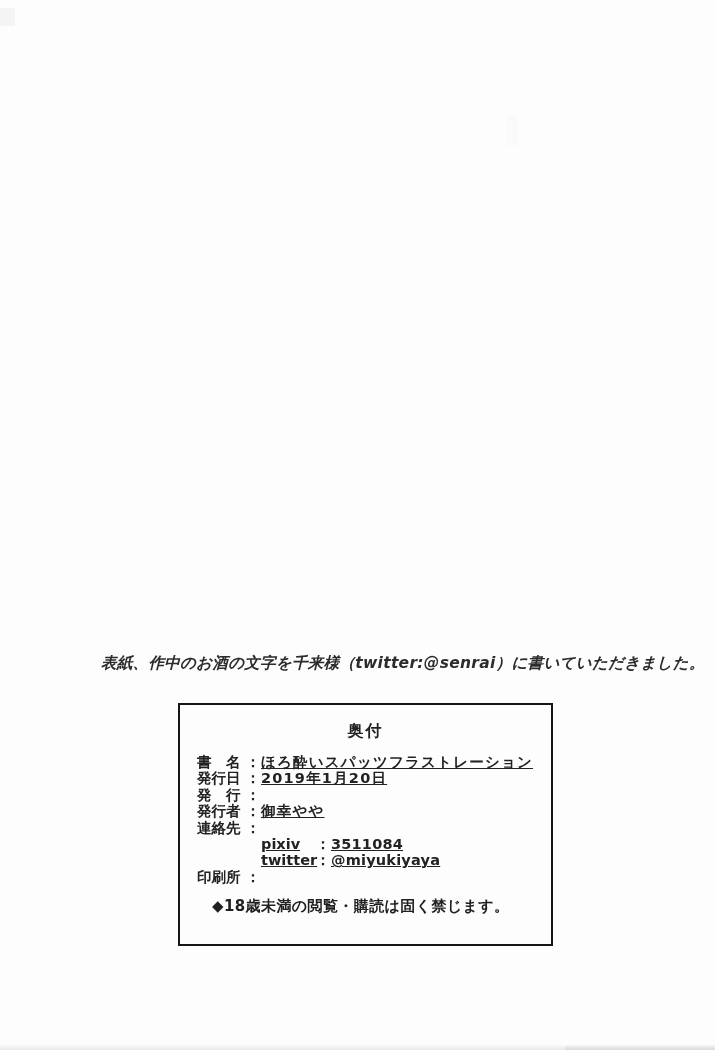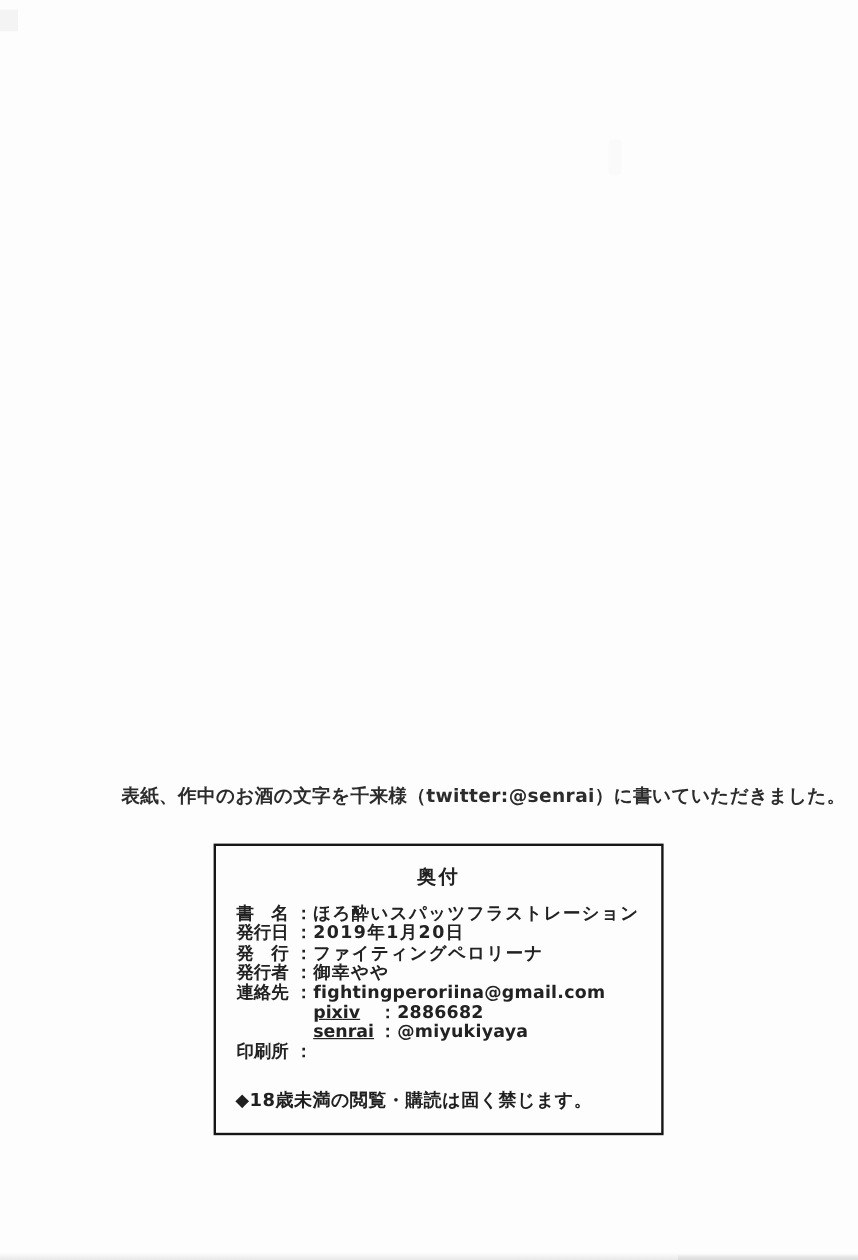--- a/index.html
+++ b/index.html
@@ -47,20 +47,21 @@
   }
   .credit-line {
     position: absolute;
     left: 101px;
     top: 653px;
     font-size: 15.5px;
     font-weight: 600;
     letter-spacing: 0.3px;
     color: #2c2c2c;
     white-space: nowrap;
+    font-style: italic;
   }
   .colophon-box {
     position: absolute;
     left: 178px;
     top: 703px;
     width: 375px;
     height: 243px;
     border: 2px solid #161616;
     box-sizing: border-box;
     background: #fdfdfd;
@@ -98,27 +99,28 @@
     text-align: center;
   }
   .row-sublabel {
     display: inline-block;
     width: 54px;
     flex: 0 0 54px;
     text-decoration: underline;
   }
   .row-value {
     letter-spacing: 1.2px;
+    text-decoration: underline;
   }
   .row-value.latin {
     letter-spacing: 0.2px;
   }
   .notices {
-    margin-top: 24px;
-    padding-left: 16px;
+    margin-top: 13px;
+    padding-left: 32px;
   }
   .notice {
     font-size: 15px;
     font-weight: 600;
     line-height: 17.6px;
     letter-spacing: 0.4px;
     color: #1f1f1f;
     white-space: nowrap;
   }
 </style>
@@ -146,47 +148,45 @@
 
       <div class="row">
         <span class="row-label">発行日</span>
         <span class="row-colon">：</span>
         <span class="row-value">2019年1月20日</span>
       </div>
 
       <div class="row">
         <span class="row-label">発　行</span>
         <span class="row-colon">：</span>
-        <span class="row-value">ファイティングペロリーナ</span>
       </div>
 
       <div class="row">
         <span class="row-label">発行者</span>
         <span class="row-colon">：</span>
         <span class="row-value">御幸やや</span>
       </div>
 
       <div class="row">
         <span class="row-label">連絡先</span>
         <span class="row-colon">：</span>
-        <span class="row-value latin">fightingperoriina@gmail.com</span>
       </div>
 
       <div class="row">
         <span class="row-label"></span>
         <span class="row-colon"></span>
         <span class="row-sublabel">pixiv</span>
         <span class="row-colon">：</span>
-        <span class="row-value latin">2886682</span>
+        <span class="row-value latin">3511084</span>
       </div>
 
       <div class="row">
         <span class="row-label"></span>
         <span class="row-colon"></span>
-        <span class="row-sublabel">senrai</span>
+        <span class="row-sublabel">twitter</span>
         <span class="row-colon">：</span>
         <span class="row-value latin">@miyukiyaya</span>
       </div>
 
       <div class="row">
         <span class="row-label">印刷所</span>
         <span class="row-colon">：</span>
       </div>
 
     </div>

